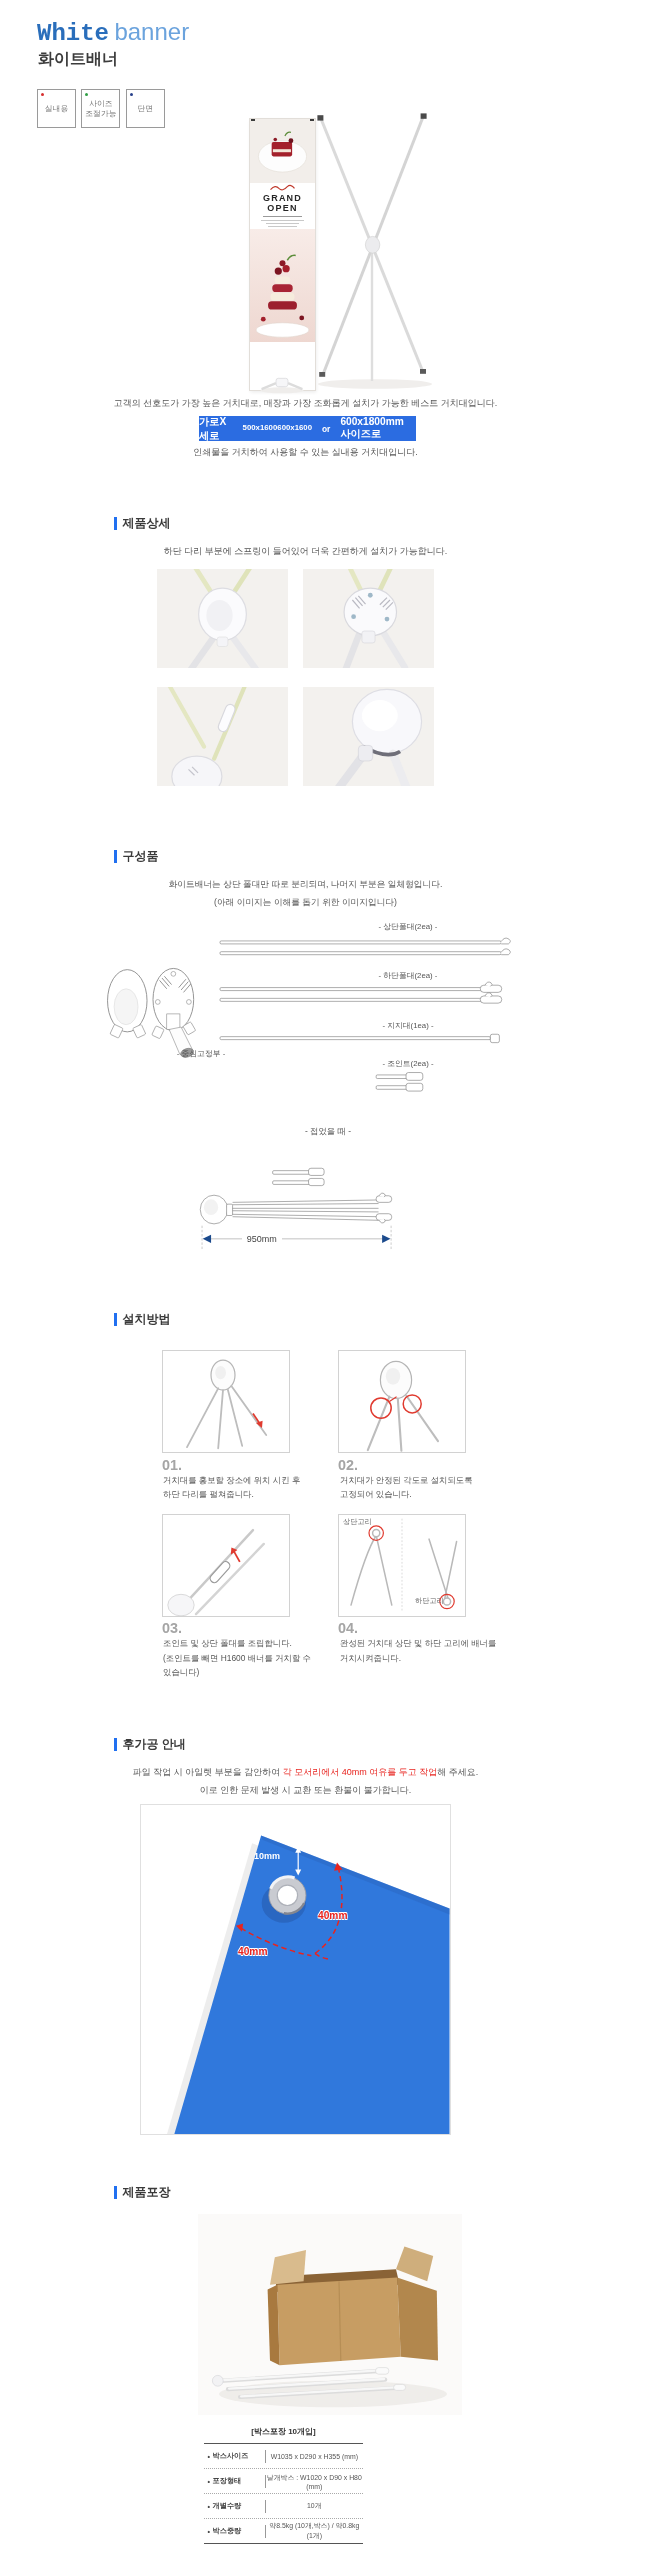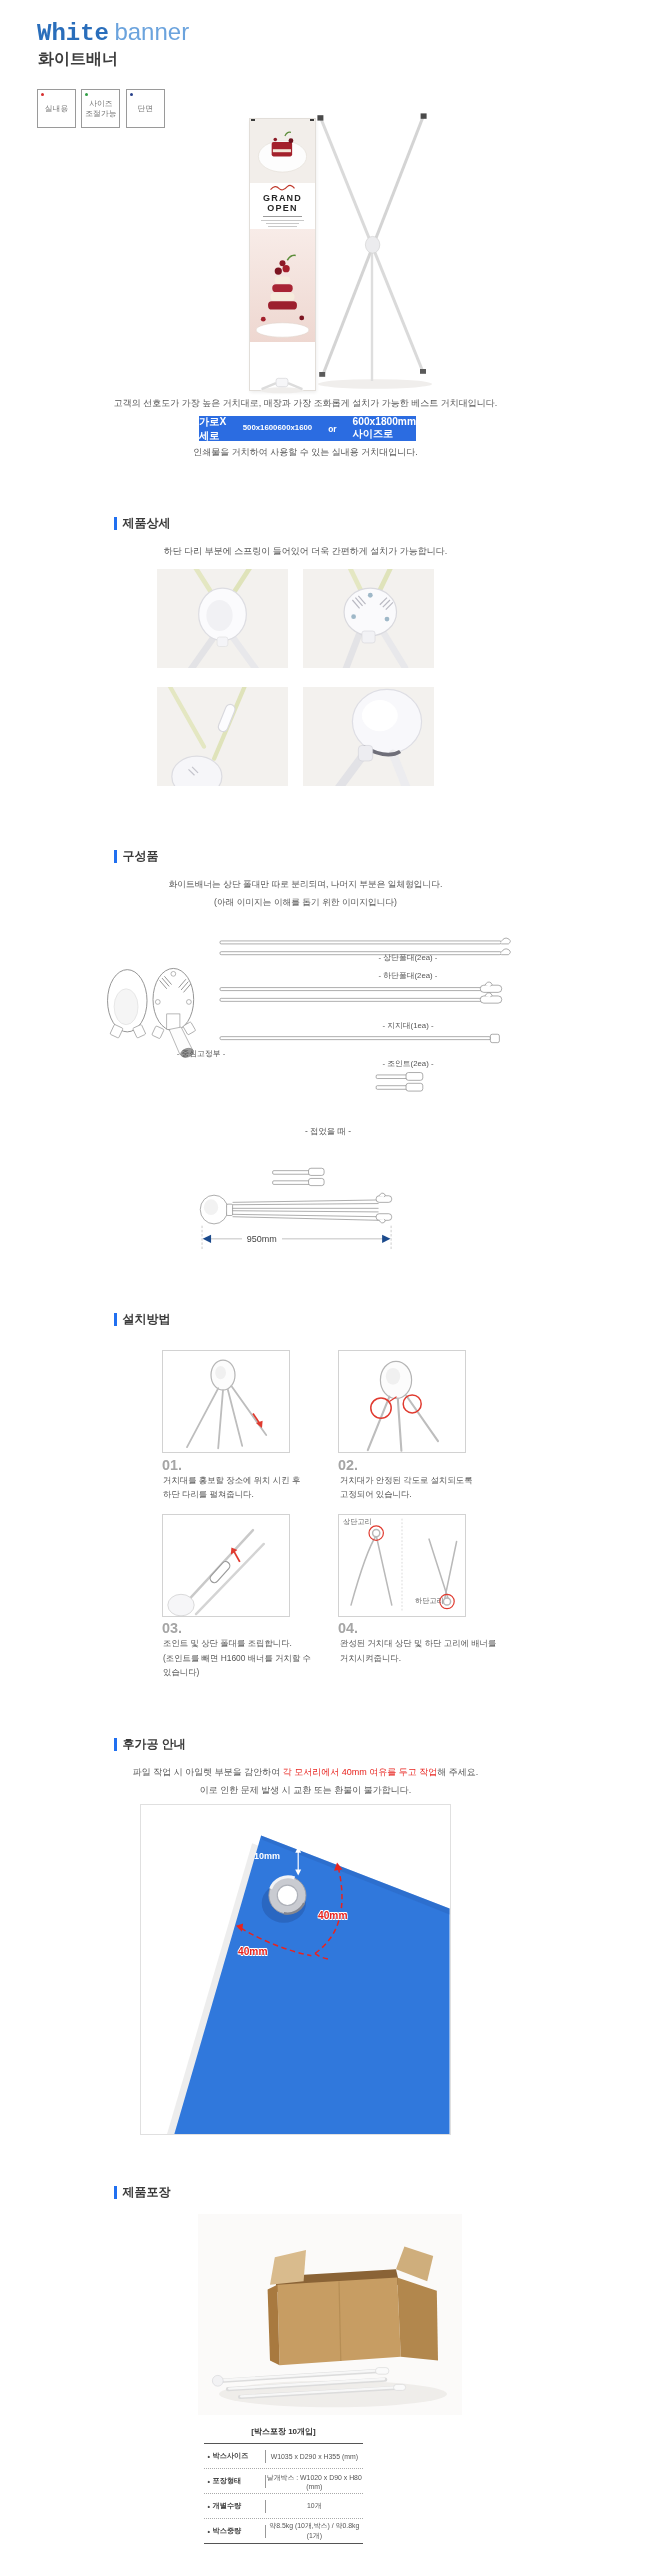--- a/index.html
+++ b/index.html
@@ -16,21 +16,21 @@
          align-items:center;justify-content:center;font-size:7.8px;color:#777;text-align:center;
          white-space:pre-line;line-height:1.25;background:#fff;}
   .badge .dot{position:absolute;top:3px;left:3px;width:3px;height:3px;border-radius:50%;}
   .dot-red{background:#d62e2e;} .dot-green{background:#2f9e44;} .dot-blue{background:#27408b;}
   
   .sec-h{display:flex;align-items:center;gap:5.4px;font-size:12px;font-weight:bold;color:#3a3a3a;}
   .sec-h .bar{width:3px;height:12.6px;background:#2170f0;}
   
   .cap{left:66px;width:479px;text-align:center;font-size:9px;color:#555;}
   .sizebar{left:199px;top:416px;width:217px;height:25px;background:#2b6ce1;color:#fff;
-           display:flex;align-items:center;justify-content:center;gap:16px;font-weight:bold;}
+           display:flex;align-items:center;justify-content:center;gap:10px;font-weight:bold;}
   .sizebar .big{font-size:10.2px;}
   .sizebar .stack{display:flex;flex-direction:row;font-size:7.8px;line-height:1.15;}
   .sizebar .or{font-size:8.4px;}
   
   .pimg{position:absolute;width:131px;height:99px;background:#f3f1ee;overflow:hidden;}
   
   .clabel{position:absolute;width:180px;text-align:center;font-size:7.8px;color:#555;}
   
   .stepbox{position:absolute;width:126px;height:101px;border:0.6px solid #d2d2d2;background:#fff;overflow:hidden;}
   .stepno{position:absolute;font-size:14.4px;font-weight:bold;color:#a5a5a5;}
@@ -281,21 +281,21 @@
       <path d="M483,507 q4,7 9,3 q3,-3 -1,-5" fill="#fff"></path>
     </g>
 
     <line x1="187" y1="516" x2="187" y2="556" stroke="#aaa" stroke-dasharray="4 3"></line>
     <line x1="503" y1="516" x2="503" y2="556" stroke="#aaa" stroke-dasharray="4 3"></line>
     <line x1="196" y1="538" x2="494" y2="538" stroke="#999" stroke-width="1"></line>
     <polygon points="188,538 202,531 202,545" fill="#1b4a8c"></polygon>
     <polygon points="502,538 488,531 488,545" fill="#1b4a8c"></polygon>
   </svg>
 
-  <div class="clabel" style="left:318px;top:952px;text-align:center;">- 상단폴대(2ea) -</div>
+  <div class="clabel" style="left:318px;top:921px;text-align:center;">- 상단폴대(2ea) -</div>
   <div class="clabel" style="left:318px;top:970px;">- 하단폴대(2ea) -</div>
   <div class="clabel" style="left:318px;top:1020px;">- 지지대(1ea) -</div>
   <div class="clabel" style="left:318px;top:1058px;">- 조인트(2ea) -</div>
   <div class="clabel" style="left:141px;width:120px;top:1048px;">- 중심고정부 -</div>
   <div class="clabel" style="left:238px;top:1126px;font-size:8.4px;">- 접었을 때 -</div>
   <div class="abs" style="left:242px;top:1233px;width:108px;text-align:left;">
     <span style="background:#fff;padding:0 4.8px;font-size:9px;color:#444;">950mm</span>
   </div>
 
   <div class="abs sec-h" style="left:114px;top:1311px;">

